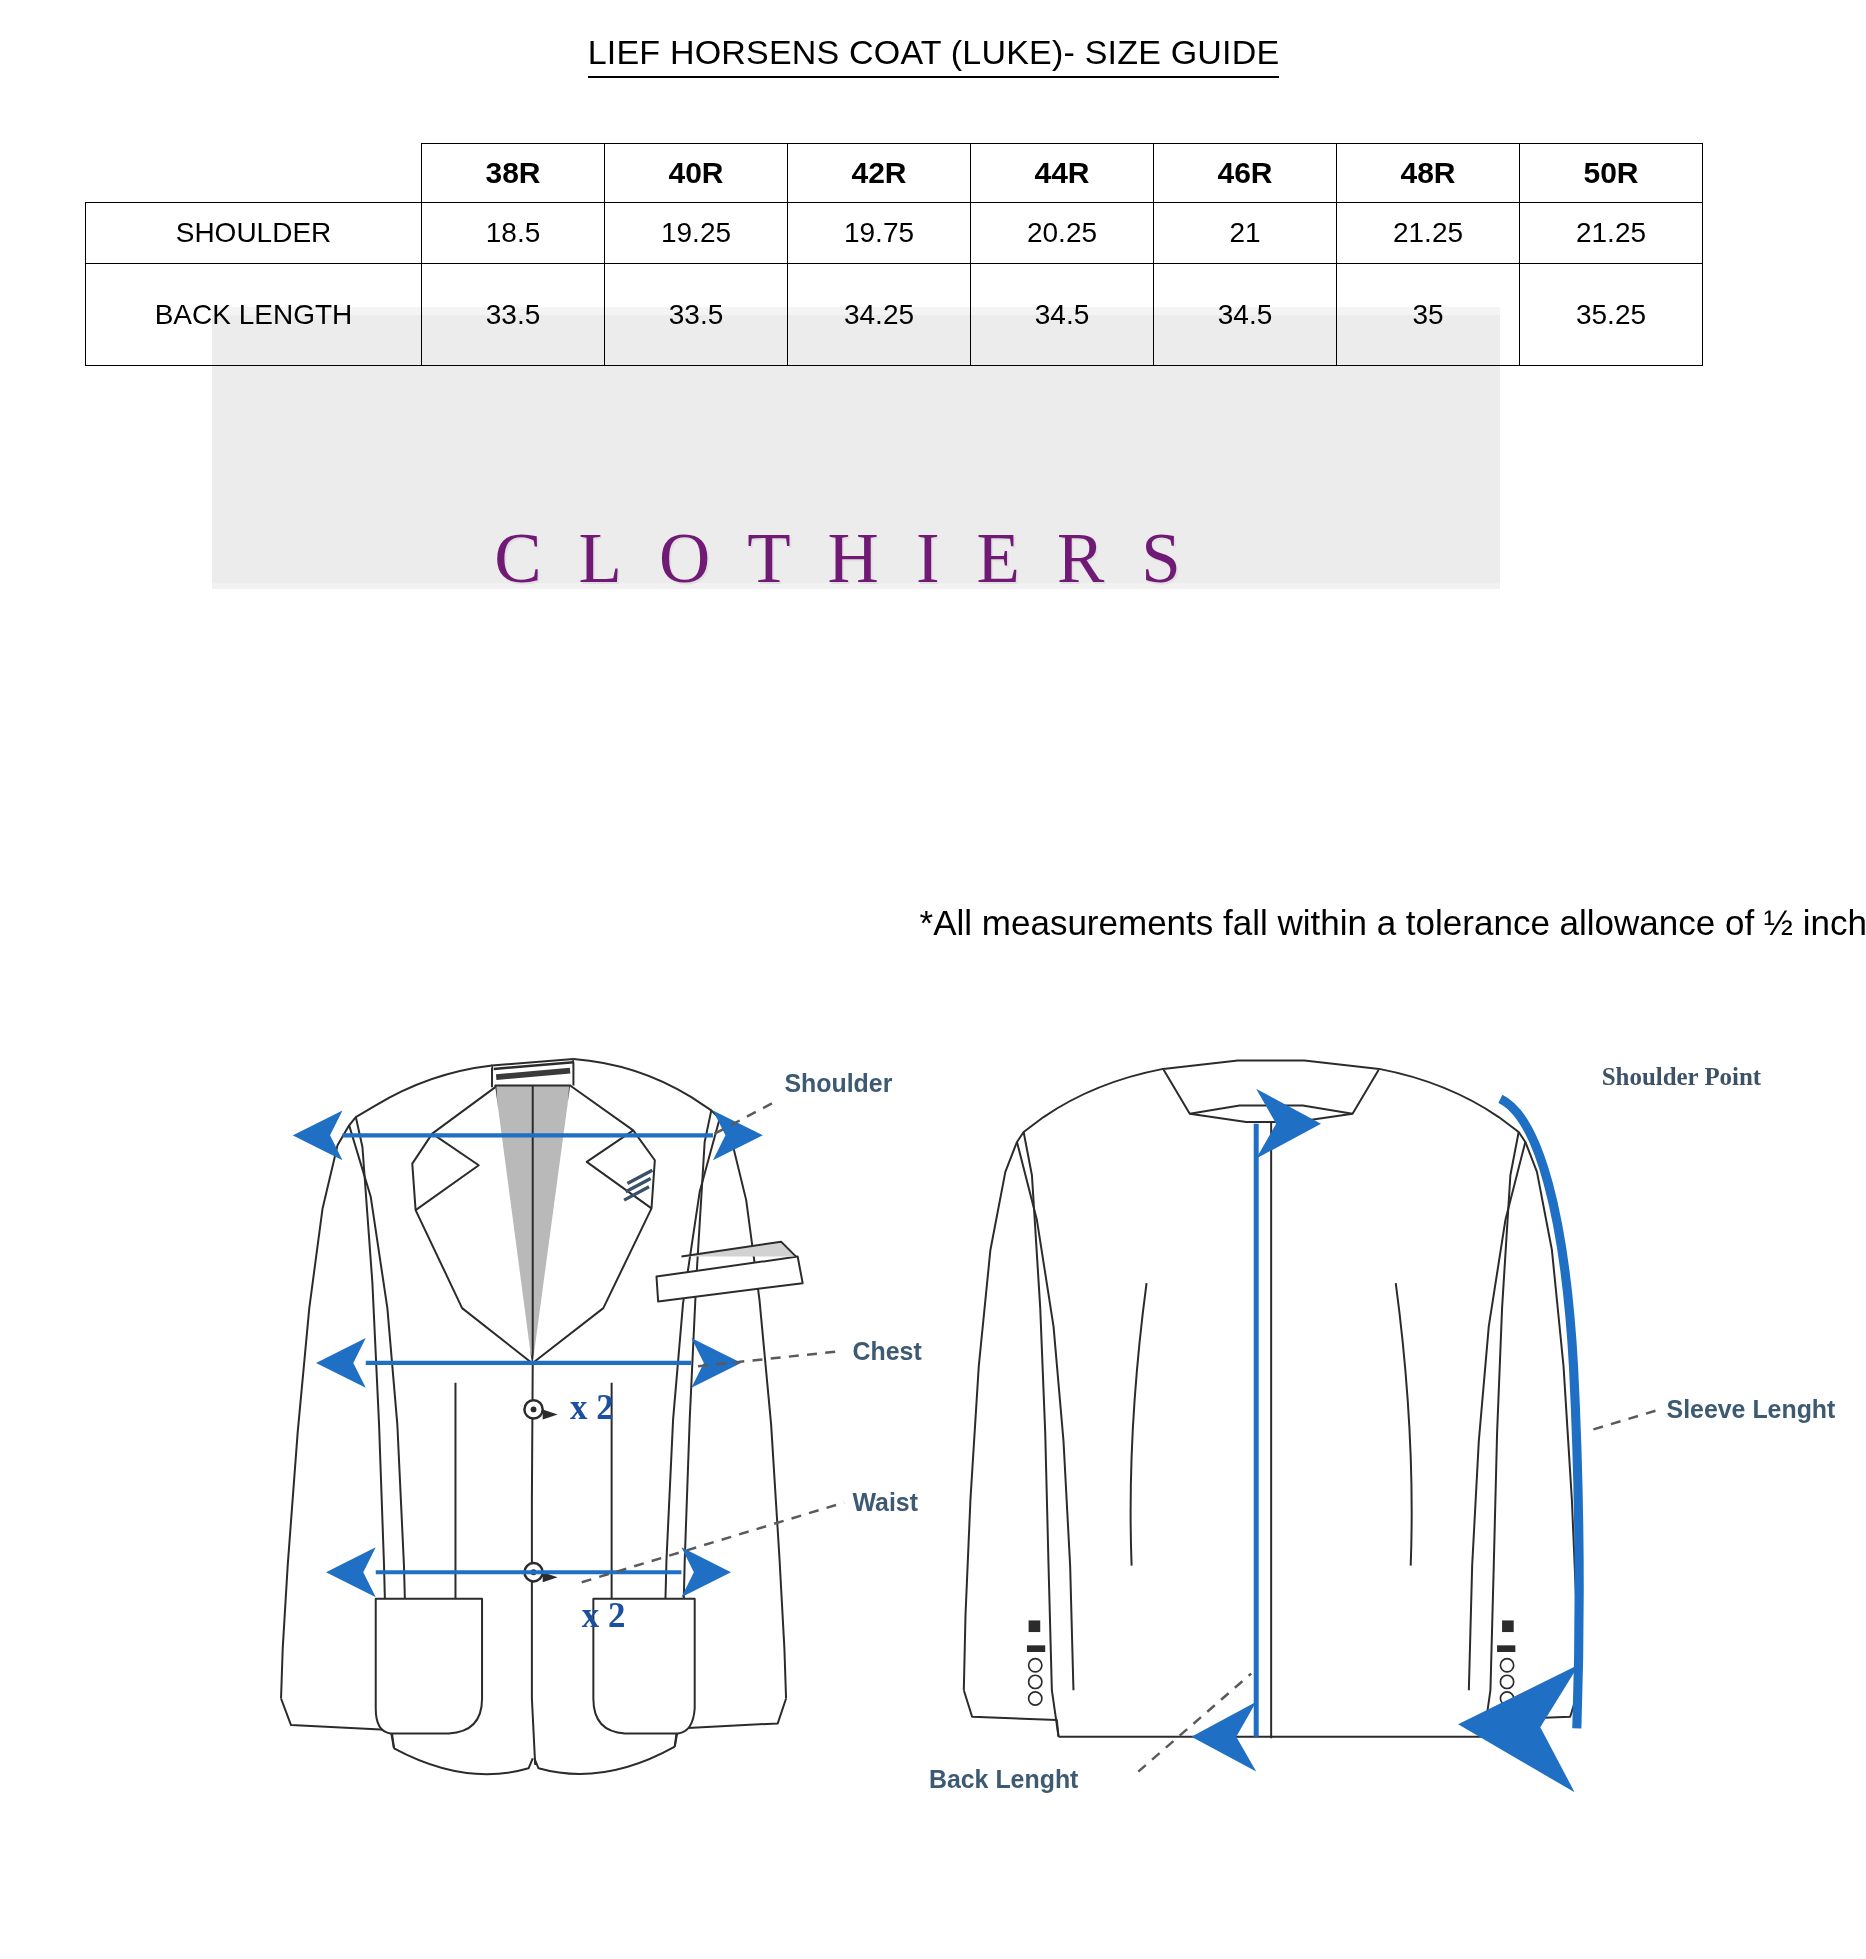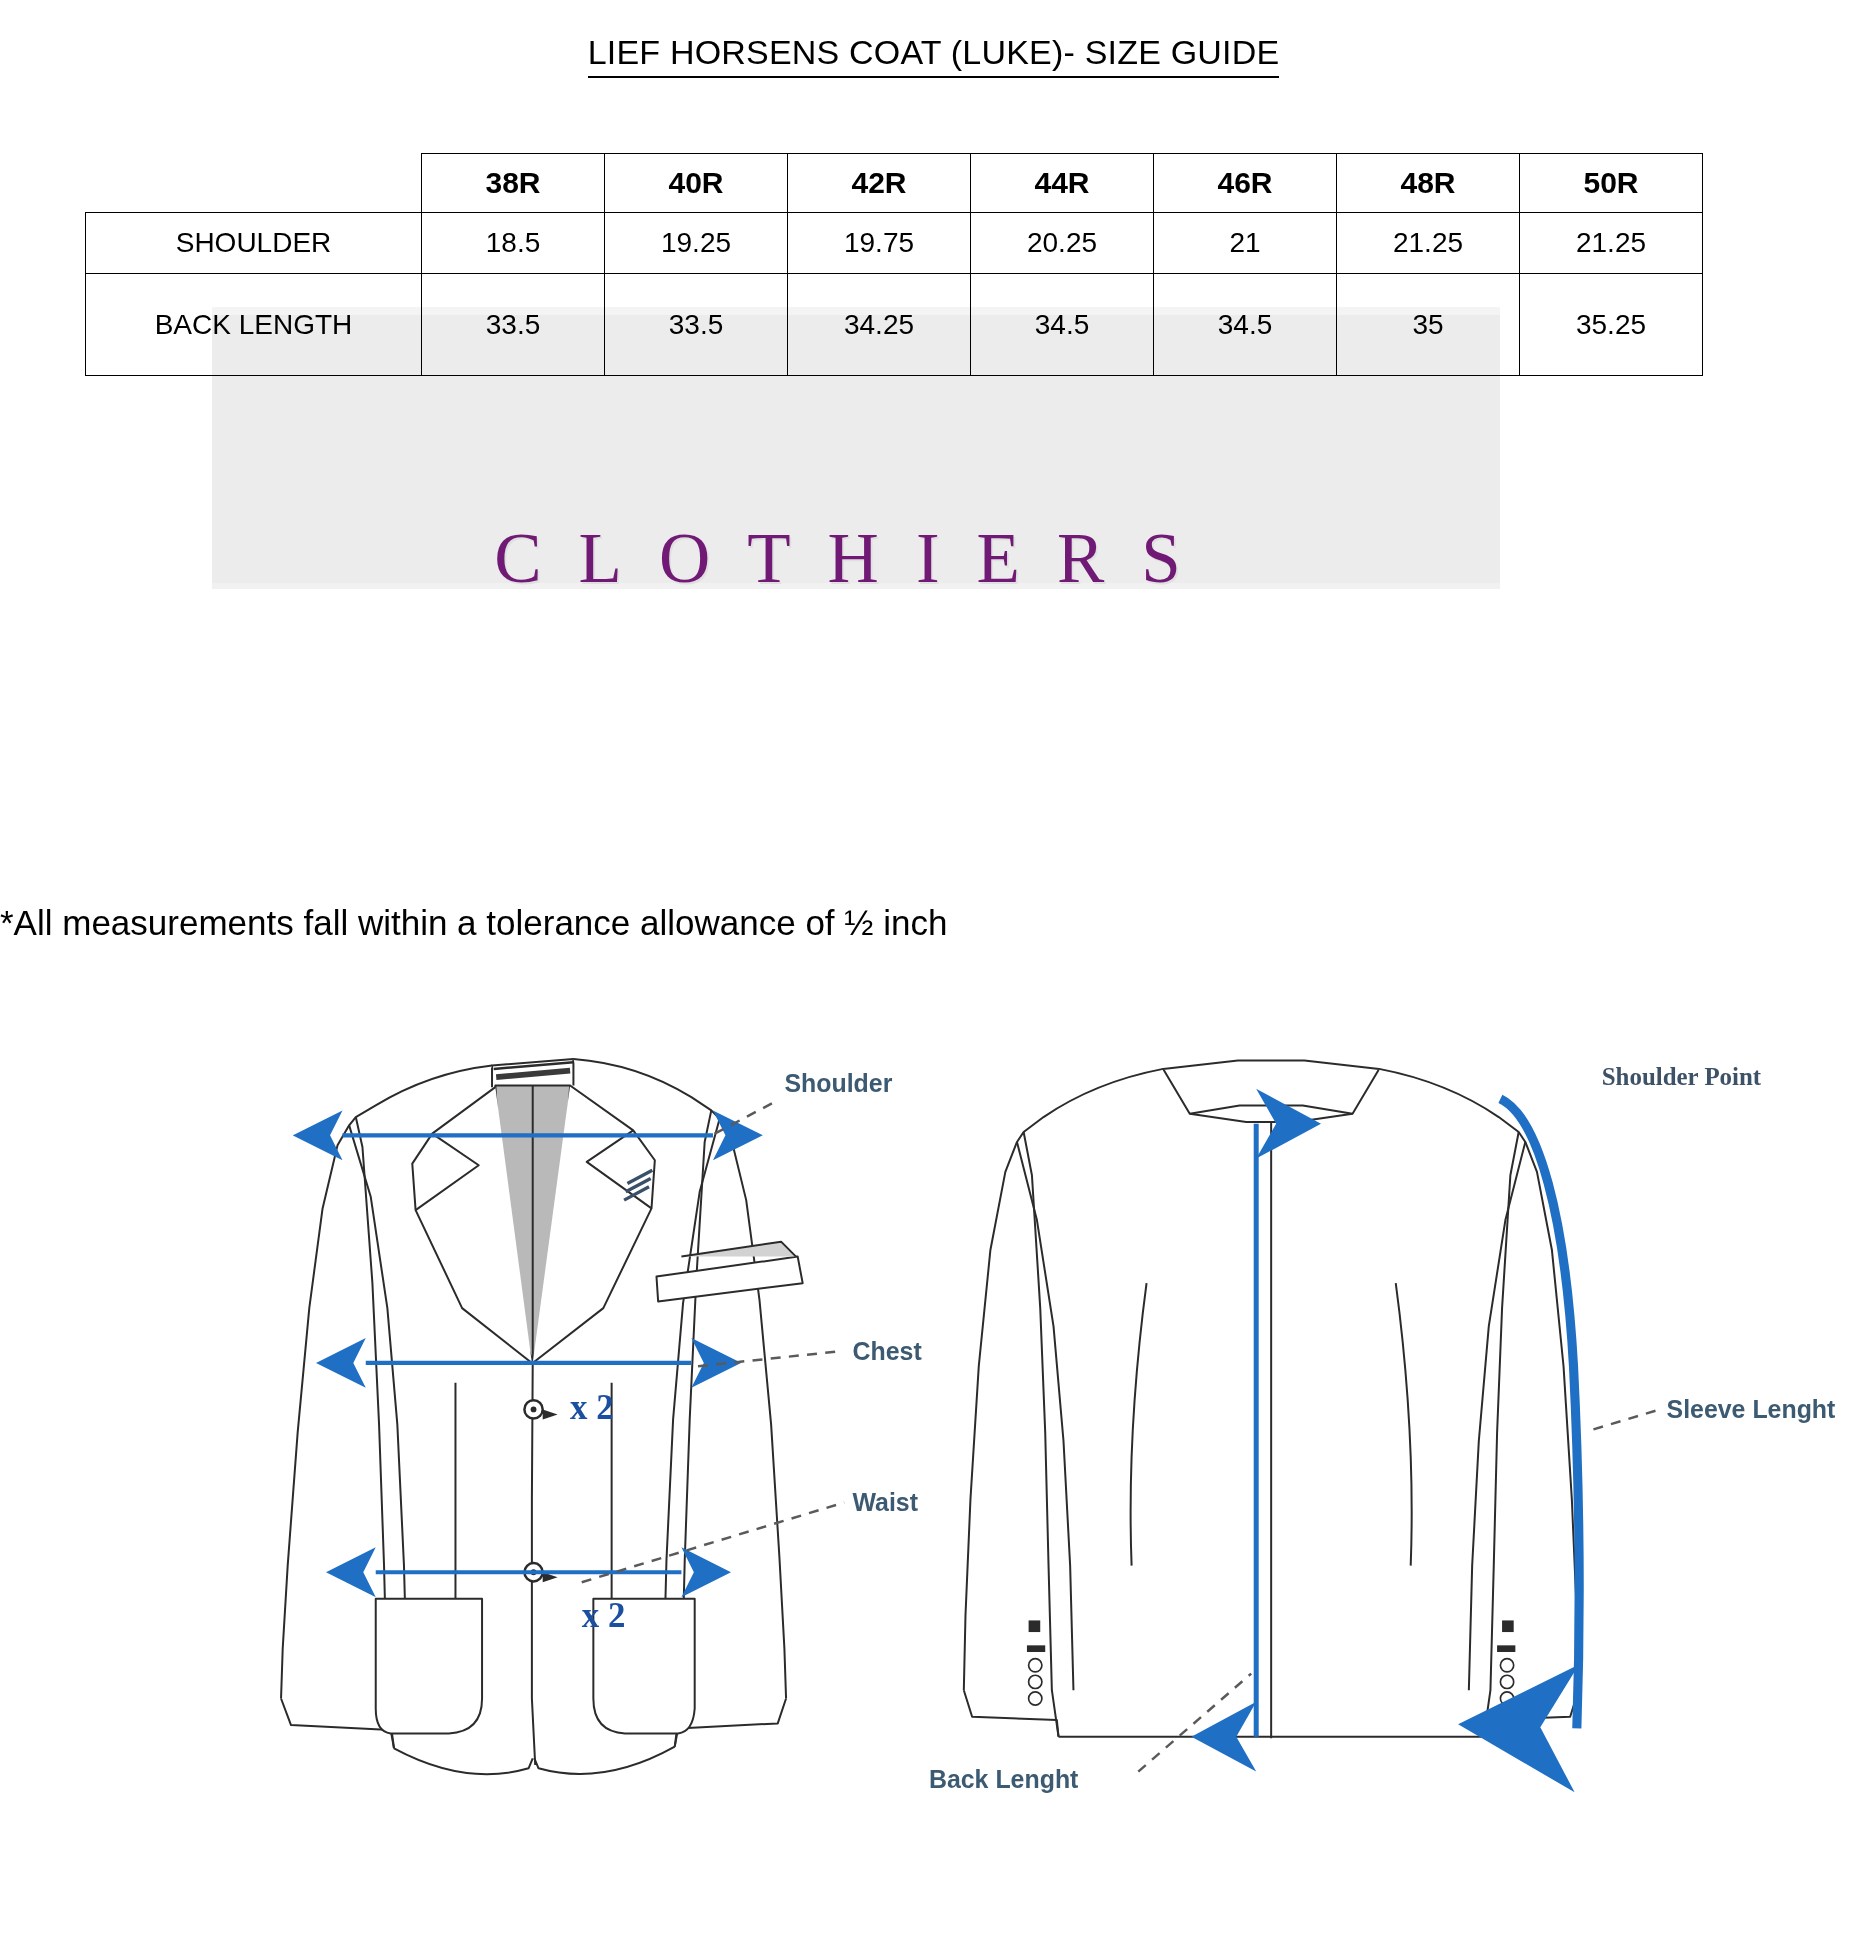--- a/index.html
+++ b/index.html
@@ -32,21 +32,21 @@
     border-bottom: 2.5px solid #000;
     padding-bottom: 3.3px;
     line-height: 1.2;
     margin-top: 20px;
   }
 
   
   #size-table-wrap {
     position: absolute;
     left: 85px;
-    top: 153px;
+    top: 143px;
     width: 1616px;
   }
   table.size-table {
     border-collapse: collapse;
     width: 1616px;
     table-layout: fixed;
     font-size: 28px;
   }
   table.size-table col.lbl { width: 336px; }
   table.size-table col.sz  { width: 183px; }
@@ -124,21 +124,21 @@
   
   #size-table-wrap { z-index: 2; }
   table.size-table { background: transparent; }
 
   
   #footnote {
     position: absolute;
     top: 903px;
     left: 0;
     width: 1867px;
-    text-align: left;
+    text-align: right;
     font-size: 35px;
     z-index: 3;
   }
 
   
   #diagram {
     position: absolute;
     left: 0;
     top: 1034px;
     width: 1867px;

